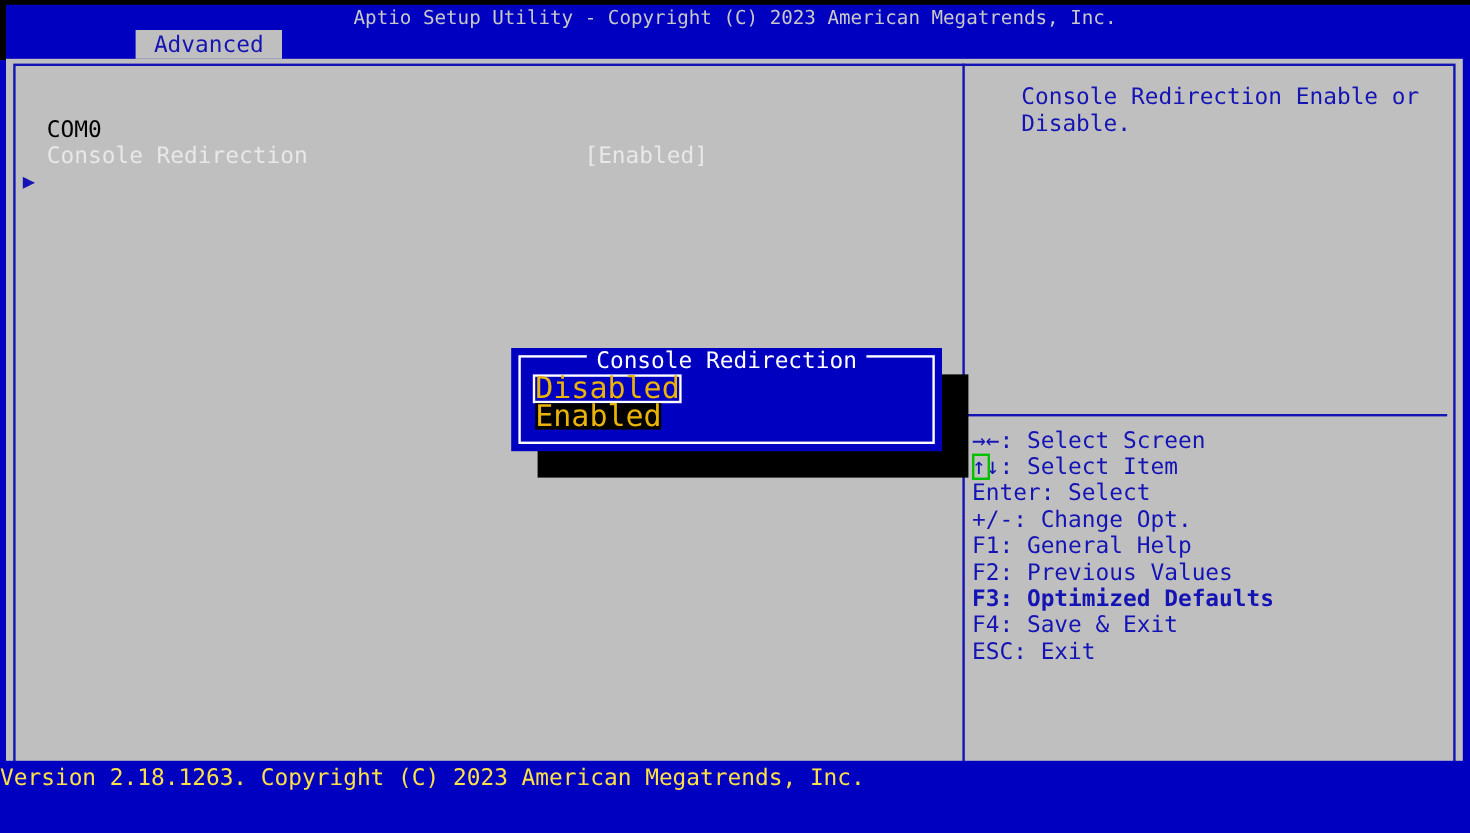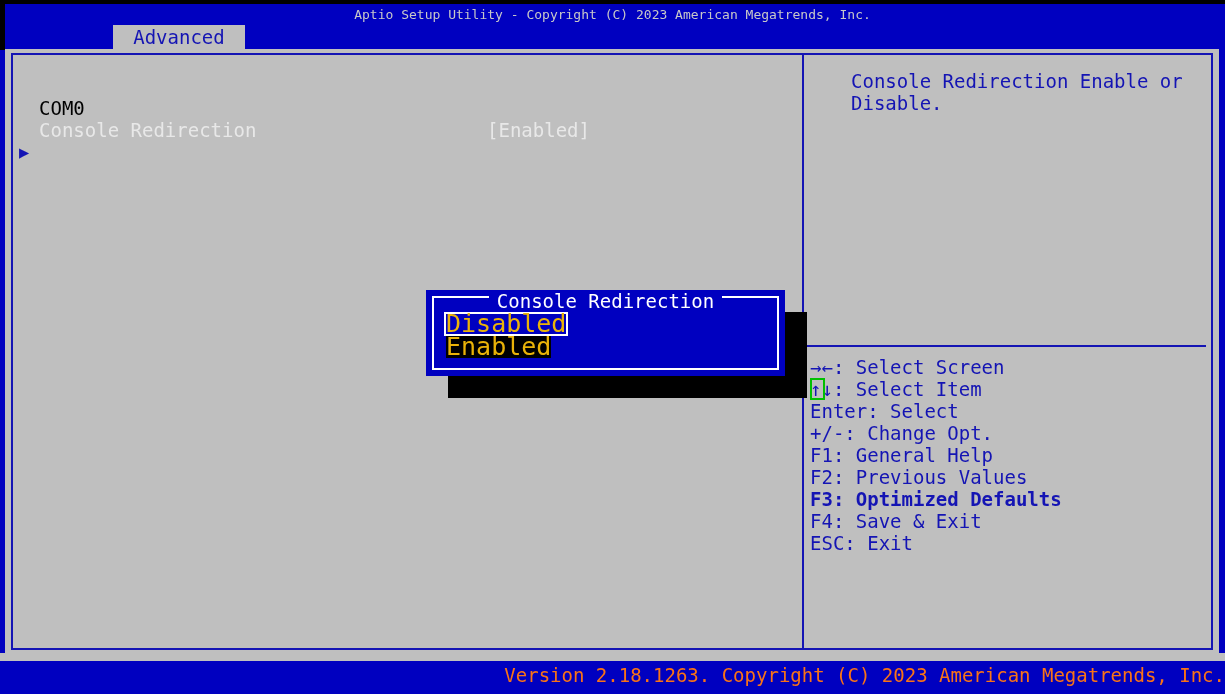--- a/index.html
+++ b/index.html
@@ -36,38 +36,38 @@
     background: #000000;
   }
 
   
   .title-bar {
     position: absolute;
     left: 0; top: 3px;
     width: 1225px;
     height: 24px;
     color: #c8c8c8;
-    font-size: 13px;
+    font-size: 16px;
     line-height: 24px;
     text-align: center;
     letter-spacing: 0px;
     white-space: pre;
   }
 
   
   .tab-row {
     position: absolute;
     left: 0; top: 25px;
     width: 1225px;
     height: 24px;
   }
   .tab {
     position: absolute;
     left: 113px; top: 0;
-    width: 132px;
+    width: 122px;
     height: 24px;
     background: #bfbfbf;
     color: #1414b4;
     font-size: 19px;
     line-height: 24px;
     text-align: center;
     white-space: pre;
   }
 
   
@@ -236,28 +236,28 @@
   
   .bottom-strip {
     position: absolute;
     left: 0; top: 653px;
     width: 1225px;
     height: 8px;
     background: #bfbfbf;
   }
   .bottom-bar {
     position: absolute;
-    left: 0; top: 661px;
+    left: 0; top: 634px;
     width: 1225px;
     height: 33px;
     background: #0000c0;
-    color: #f97316;
+    color: #fde047;
     font-size: 19px;
     line-height: 28px;
-    text-align: right;
+    text-align: left;
     white-space: pre;
   }
 </style>
 </head>
 <body>
 
 <div id="screen">
 
   <div class="top-black"></div>
   <div class="left-black"></div>

